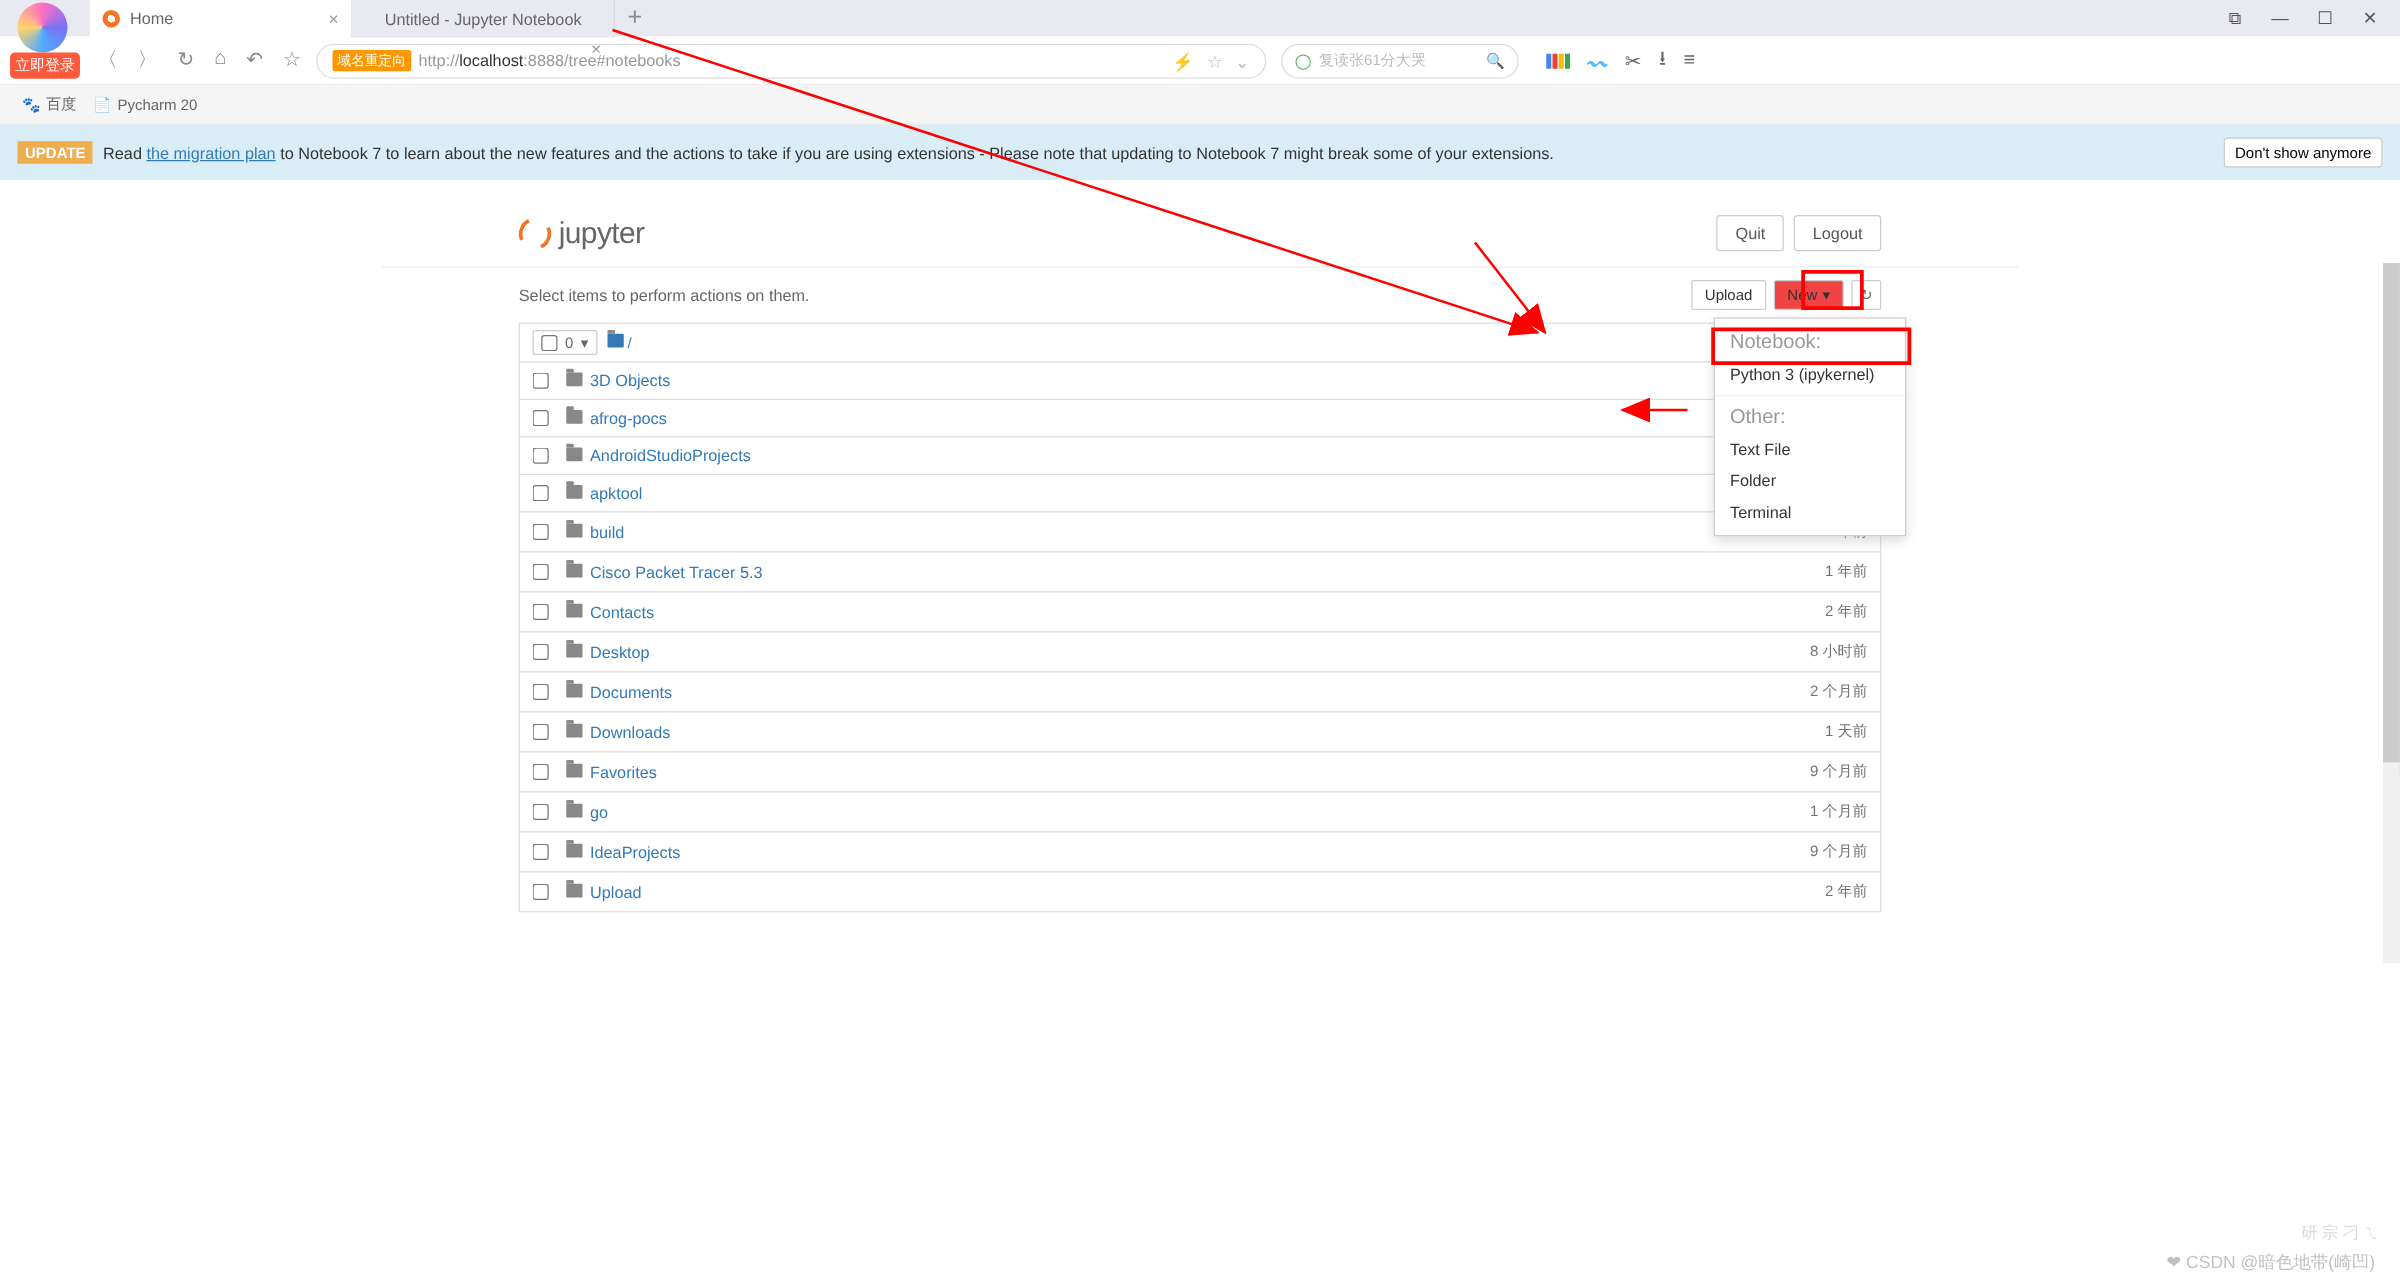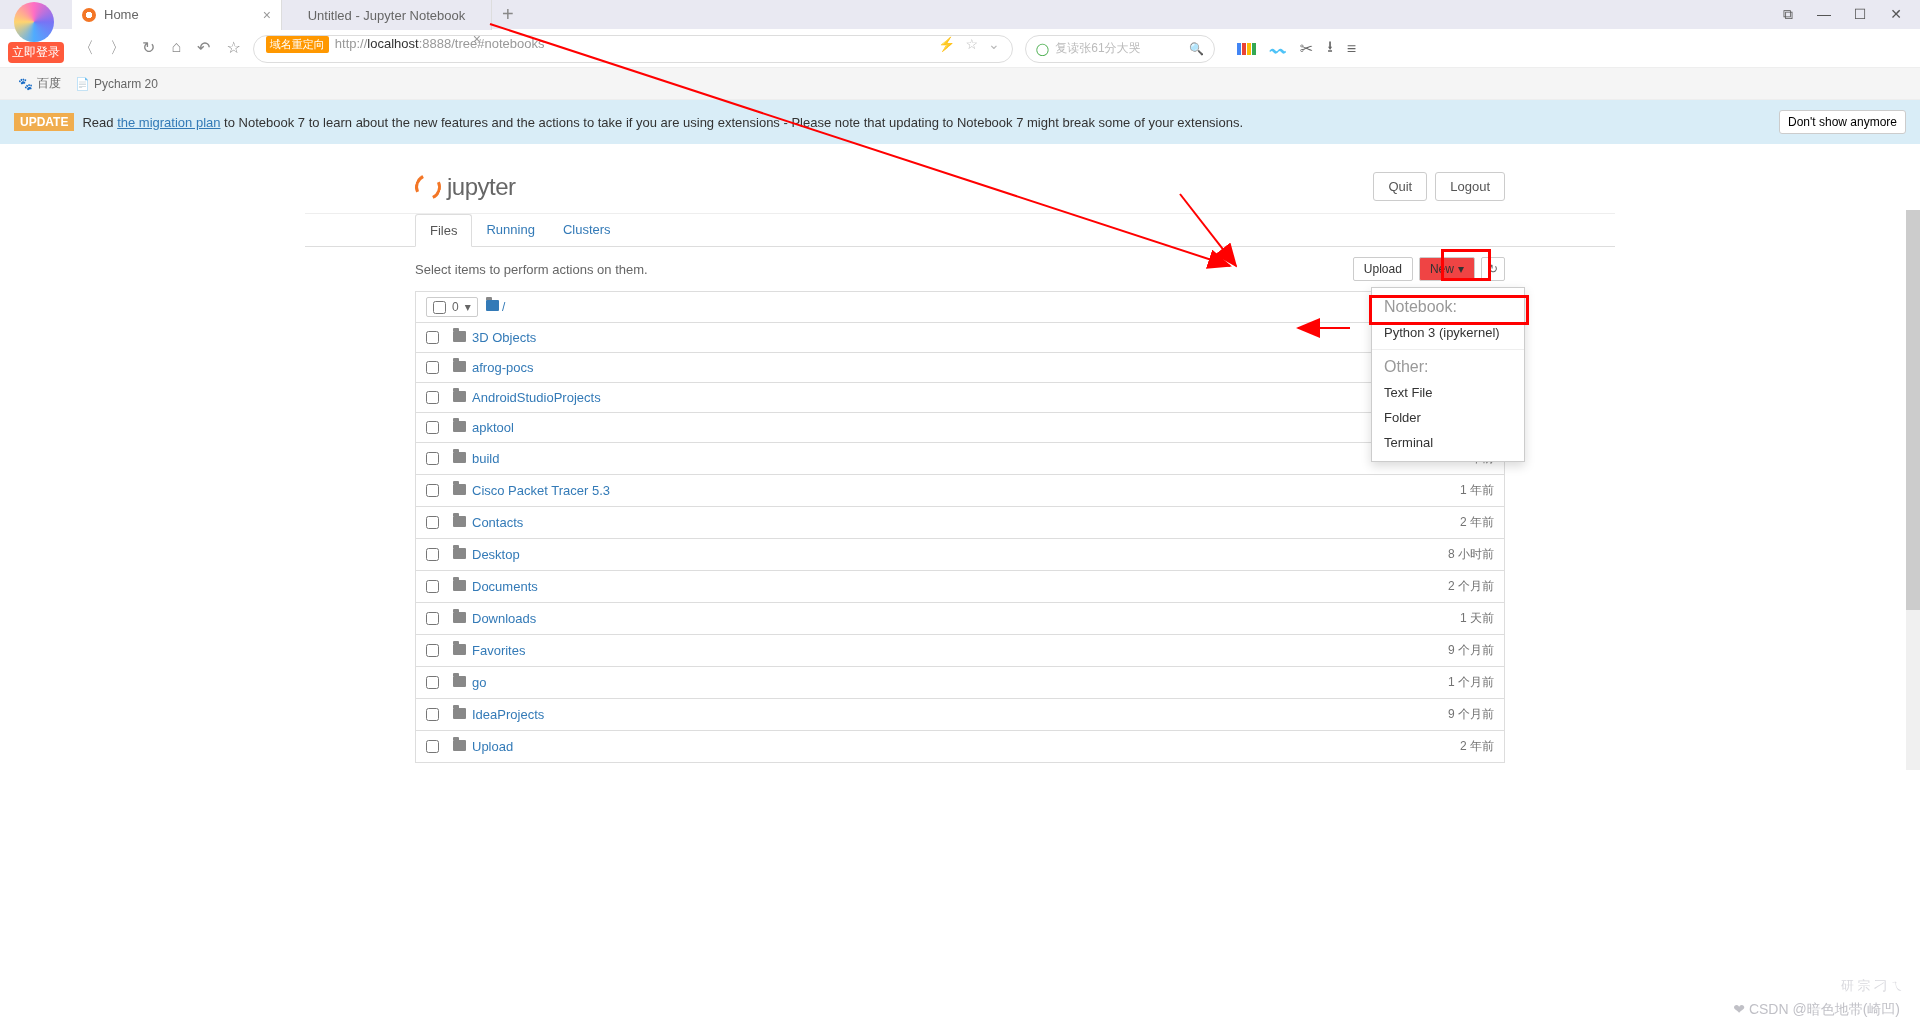--- a/index.html
+++ b/index.html
@@ -15,21 +15,21 @@
 .tab.active { background: #fff; }
 .tab .fav { width: 14px; height: 14px; border-radius: 2px; }
 .tab .close { color: #999; font-size: 14px; margin-left: auto; }
 .newtab { font-size: 20px; color: #888; padding: 0 10px; }
 .winctl { margin-left: auto; display: flex; gap: 8px; padding-right: 10px; }
 .winctl span { width: 28px; text-align: center; color: #555; font-size: 14px; }
 
 .addr-bar { display: flex; align-items: center; height: 38px; background: #fff; border-bottom: 1px solid #eee; padding: 0 10px 0 78px; gap: 12px; }
 .nav-icons { display: flex; gap: 16px; color: #888; font-size: 16px; }
 .nav-icons span { cursor: pointer; }
-.url-box { flex: 0 1 760px; display: flex; align-items: flex-start; height: 28px; border: 1px solid #ddd; border-radius: 14px; padding: 0 12px; gap: 6px; font-size: 13px; }
+.url-box { flex: 0 1 760px; display: flex; align-items: center; height: 28px; border: 1px solid #ddd; border-radius: 14px; padding: 0 12px; gap: 6px; font-size: 13px; }
 .url-box .redirect-badge { background: #ff9800; color: #fff; font-size: 11px; padding: 1px 4px; border-radius: 2px; white-space: nowrap; }
 .url-box .url { color: #999; }
 .url-box .url b { color: #333; font-weight: normal; }
 .url-right { margin-left: auto; color: #bbb; display:flex; gap:10px; font-size:14px; }
 .search-box { flex: 0 1 190px; display:flex; align-items:center; height: 28px; border:1px solid #ddd; border-radius:14px; padding:0 10px; color:#bbb; font-size:12px; gap:6px; }
 .tool-icons { display:flex; gap:14px; align-items:center; color:#666; font-size:16px; margin-left:10px; }
 
 .bookmark-bar { display:flex; align-items:center; gap:14px; height: 32px; padding: 0 10px 0 18px; border-bottom: 1px solid #eee; font-size: 12px; color:#666; }
 .bookmark-bar .bm { display:flex; align-items:center; gap:4px; }
 .paw { color:#2b6cde; }
@@ -181,27 +181,20 @@
     <div class="jlogo">
       <span class="jcircle"></span>
       <span class="jtext">jupyter</span>
     </div>
     <div class="hdr-btns">
       <button>Quit</button>
       <button>Logout</button>
     </div>
   </div>
 
-  <div class="tabbar">
-    <ul>
-      <li class="active">Files</li>
-      <li>Running</li>
-      <li>Clusters</li>
-    </ul>
-  </div>
 
   <div class="subbar">
     <span>Select items to perform actions on them.</span>
     <div class="right" style="position:relative;">
       <button class="btn">Upload</button>
       <button class="btn new">
           <span>New</span>
           <span>▾</span>
         </button>
       <span class="refresh">↻</span>

